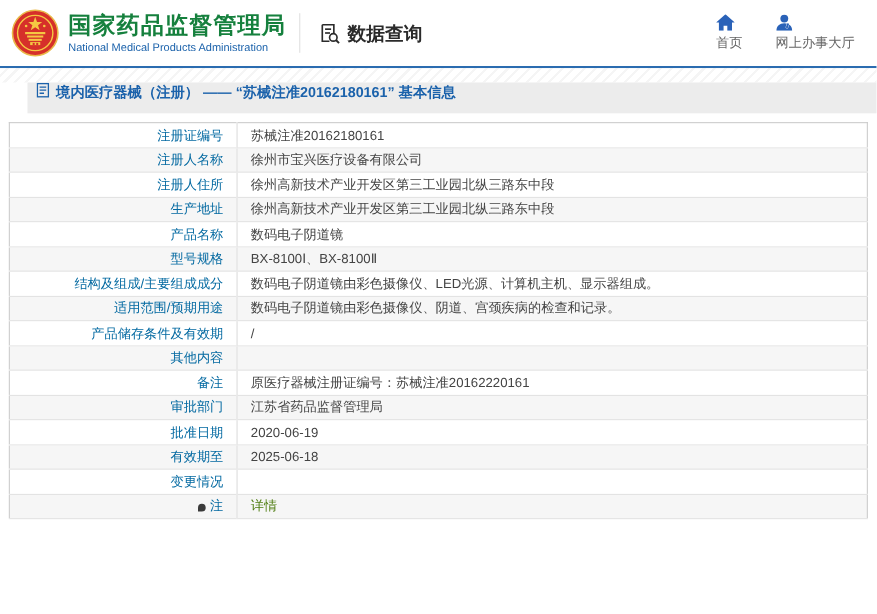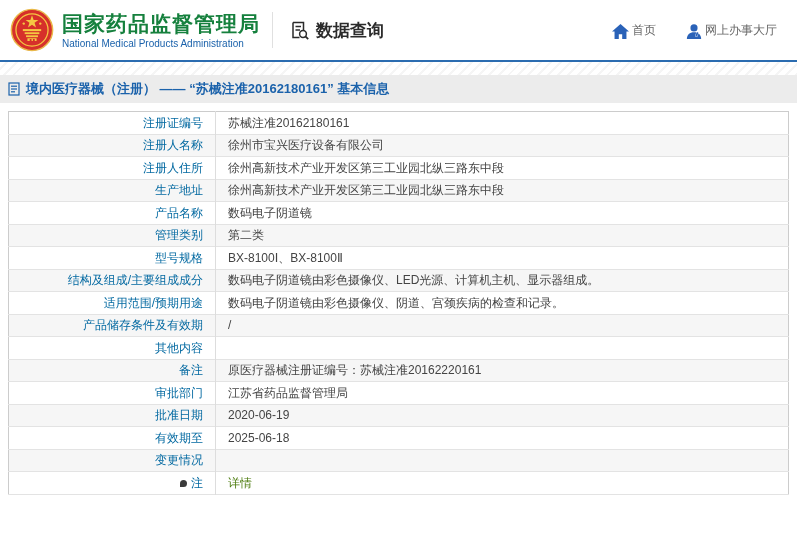--- a/index.html
+++ b/index.html
@@ -30,37 +30,37 @@
     color: #1b62ab; font-size: 10px; line-height: 13px; white-space: nowrap;
   }
   .header-divider { width: 1px; height: 36px; background: #e0e0e0; margin: 0 16px 0 12px; }
   .data-query {
     display: flex; align-items: center; gap: 6px;
     color: #2b2b2b; font-size: 17px; font-weight: bold;
     cursor: pointer;
   }
   .header-nav { margin-left: auto; display: flex; gap: 30px; padding-right: 20px; }
   .nav-item {
-    display: flex; flex-direction: row; align-items: flex-end; gap: 3px;
+    display: flex; flex-direction: column; align-items: flex-start; gap: 3px;
     font-size: 12px; color: #666; cursor: pointer; white-space: nowrap;
   }
   .nav-item svg { display: block; }
 
   
   .stripe-band {
     height: 13px;
     background: repeating-linear-gradient(-45deg, #f5f5f5 0 2px, #ffffff 2px 7px);
   }
 
   
   .breadcrumb {
     height: 28px; background: #ececec;
-    display: flex; align-items: center; gap: 6px;
+    display: flex; gap: 6px;
     padding-left: 8px;
-    color: #1b62ab; font-size: 13px; font-weight: bold;
+    color: #1b62ab; font-size: 13px; font-weight: bold; margin-left: 25px;
   }
 
   
   .table-wrap { margin: 8px 8px 0 8px; }
   table.info-table {
     width: 100%; border-collapse: collapse; table-layout: fixed;
     font-size: 12px; color: #4a4a4a;
     border: 1px solid #cccccc;
   }
   .info-table tr { border-bottom: 1px solid #e3e3e3; }
@@ -168,24 +168,20 @@
         </tr>
         <tr>
           <td class="label-cell">生产地址</td>
           <td class="value-cell">徐州高新技术产业开发区第三工业园北纵三路东中段</td>
         </tr>
         <tr>
           <td class="label-cell">产品名称</td>
           <td class="value-cell">数码电子阴道镜</td>
         </tr>
         <tr>
-          <td class="label-cell">管理类别</td>
-          <td class="value-cell">第二类</td>
-        </tr>
-        <tr>
           <td class="label-cell">型号规格</td>
           <td class="value-cell">BX-8100Ⅰ、BX-8100Ⅱ</td>
         </tr>
         <tr>
           <td class="label-cell">结构及组成/主要组成成分</td>
           <td class="value-cell">数码电子阴道镜由彩色摄像仪、LED光源、计算机主机、显示器组成。</td>
         </tr>
         <tr>
           <td class="label-cell">适用范围/预期用途</td>
           <td class="value-cell">数码电子阴道镜由彩色摄像仪、阴道、宫颈疾病的检查和记录。</td>

